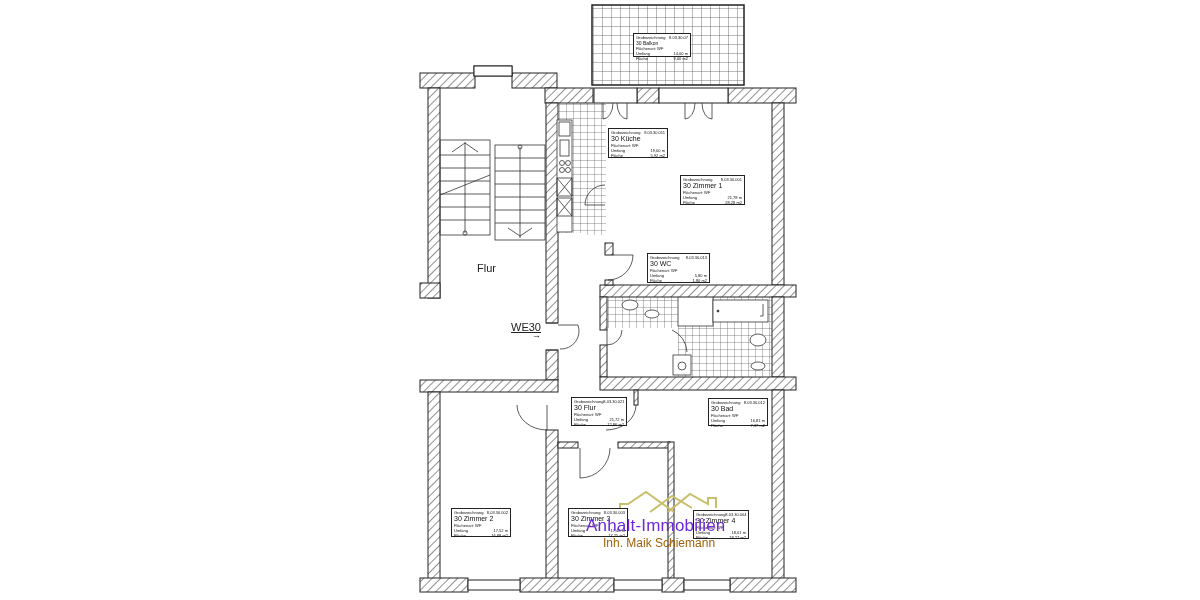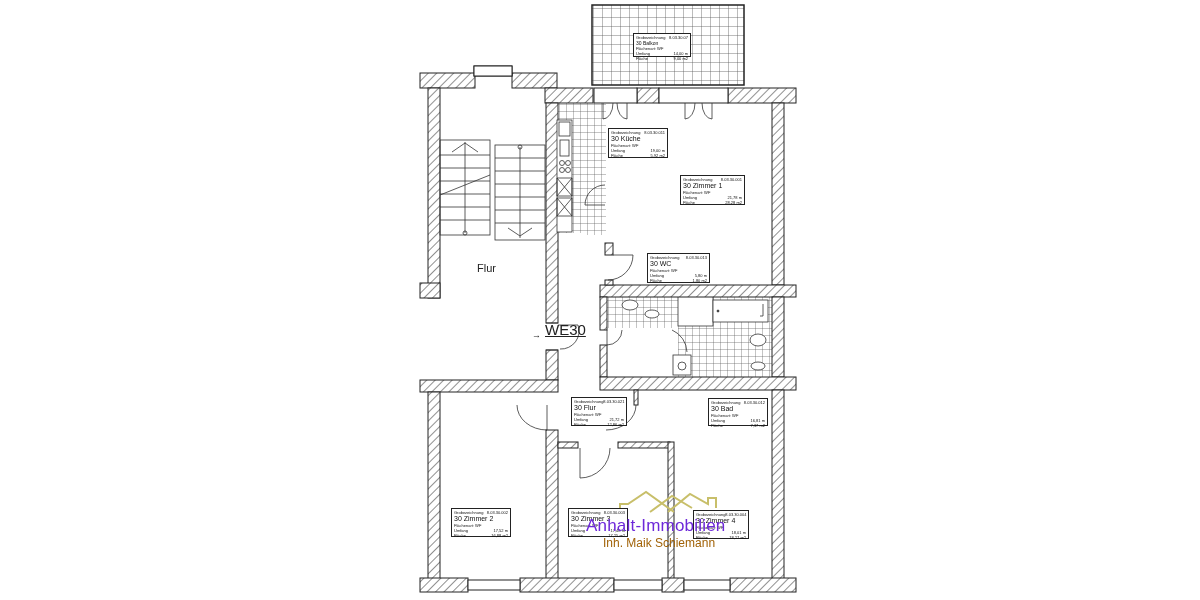--- a/index.html
+++ b/index.html
@@ -174,21 +174,21 @@
   </g>
 
   <g fill="none" stroke="#c8bf6a" stroke-width="2">
     <path d="M620 512 v-8 h8 l18 -12 l28 20"></path>
     <path d="M650 512 l22 -16 l20 12"></path>
     <path d="M668 512 l22 -18 l18 10 v-6 h8 v10"></path>
   </g>
 </svg>
 
 <div class="txt" style="left:477px;top:262px;font-size:11px;">Flur</div>
-<div class="txt" style="left:511px;top:321px;font-size:15px;text-decoration:underline;margin-left:34px;">WE30</div>
+<div class="txt" style="left:511px;top:321px;font-size:11px;text-decoration:underline;">WE30</div>
 <div class="txt" style="left:532px;top:330px;font-size:9px;">→</div>
 
 <div class="lbl" style="left:633px;top:33px;width:58px;height:24px;">
   <div class="hd">
       <span>Grobezeichnung</span>
       <span>8.03.30.07</span>
     </div>
   <div class="nm" style="font-size:5px;line-height:6px;">30  Balkon</div>
   <div class="sm">Flächenart: WF</div>
   <div class="row">

